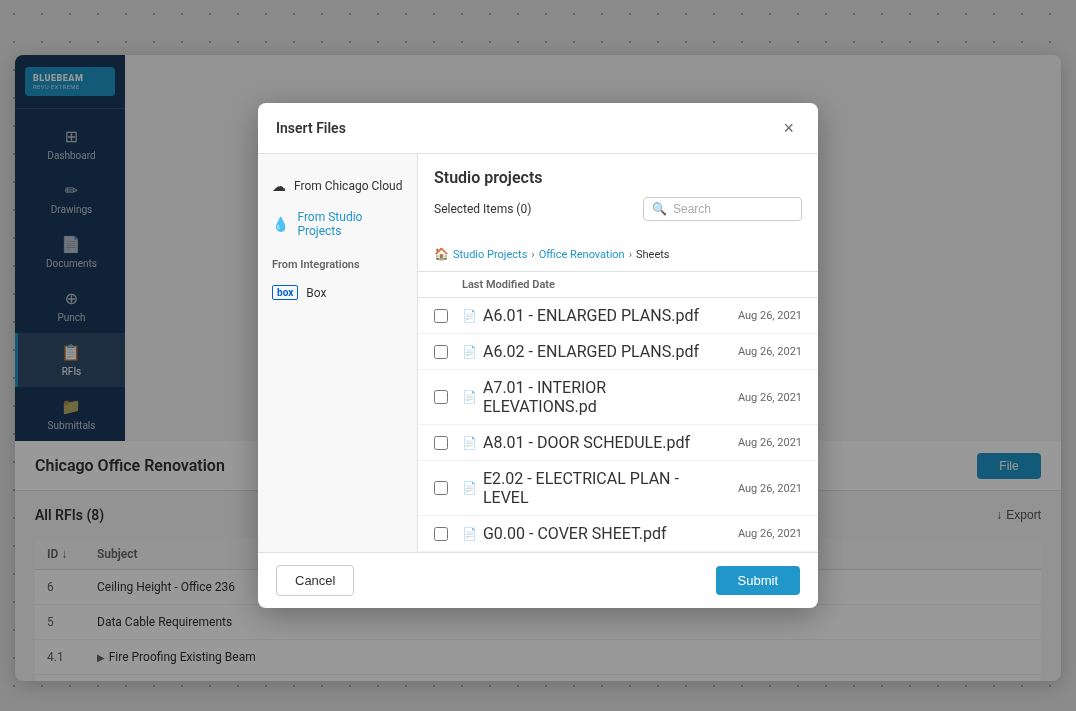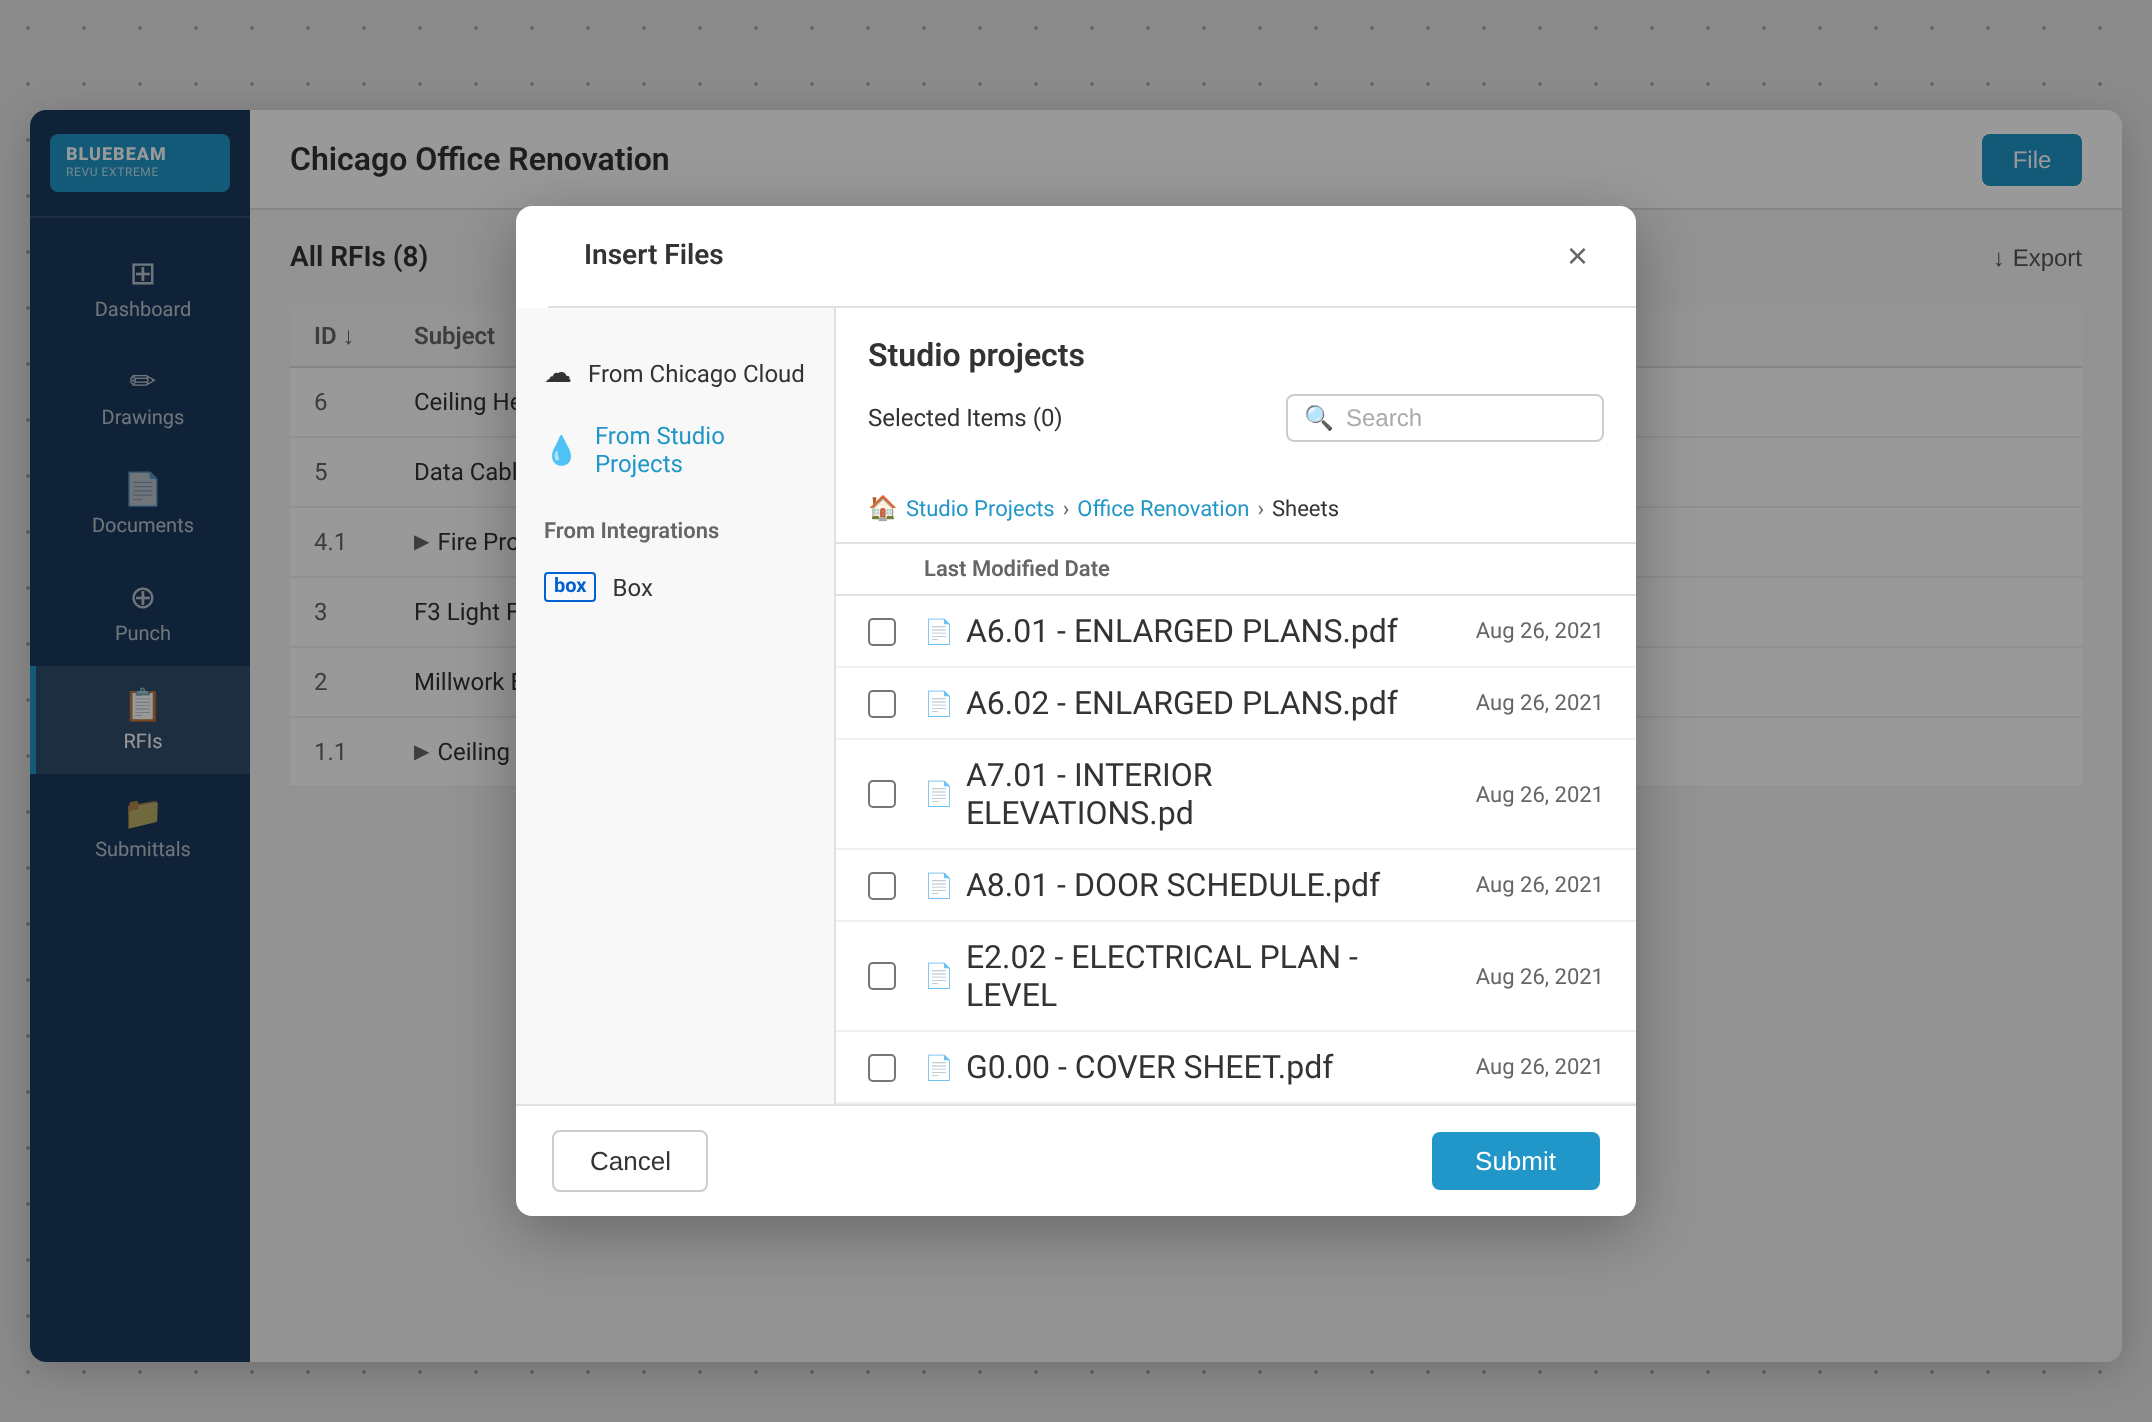--- a/index.html
+++ b/index.html
@@ -28,20 +28,21 @@
       top: 55px;
       left: 15px;
       right: 15px;
       bottom: 30px;
       background: #f5f5f5;
       border-radius: 8px;
       overflow: hidden;
       box-shadow: 0 4px 20px rgba(0,0,0,0.2);
       display: flex;
       z-index: 1;
+      flex-direction: column;
     }
 
     
     .sidebar {
       width: 110px;
       background: #1a3a5c;
       display: flex;
       flex-direction: column;
       flex-shrink: 0;
     }
@@ -127,21 +128,21 @@
     }
 
     .file-btn {
       background: #2196c9;
       color: white;
       border: none;
       padding: 6px 14px;
       border-radius: 4px;
       font-size: 12px;
       cursor: pointer;
-      width: 50px;
+      width: 64px;
       overflow: hidden;
     }
 
     .content-area {
       flex: 1;
       padding: 16px 20px;
       overflow: auto;
     }
 
     .section-header {
@@ -226,21 +227,20 @@
       overflow: hidden;
     }
 
     .modal-header {
       display: flex;
       align-items: center;
       justify-content: space-between;
       padding: 14px 18px;
       border-bottom: 1px solid #e0e0e0;
       flex-shrink: 0;
-      margin-left: 16px;
     }
 
     .modal-title {
       font-size: 14px;
       font-weight: 600;
       color: #333;
     }
 
     .close-btn {
       background: none;

